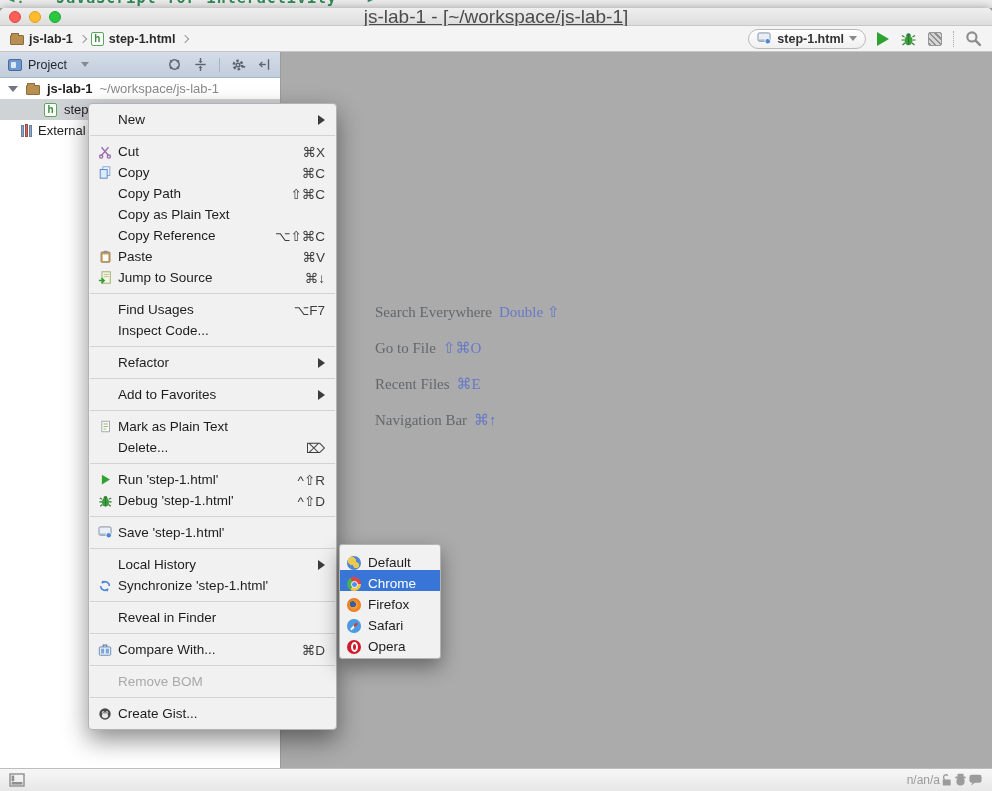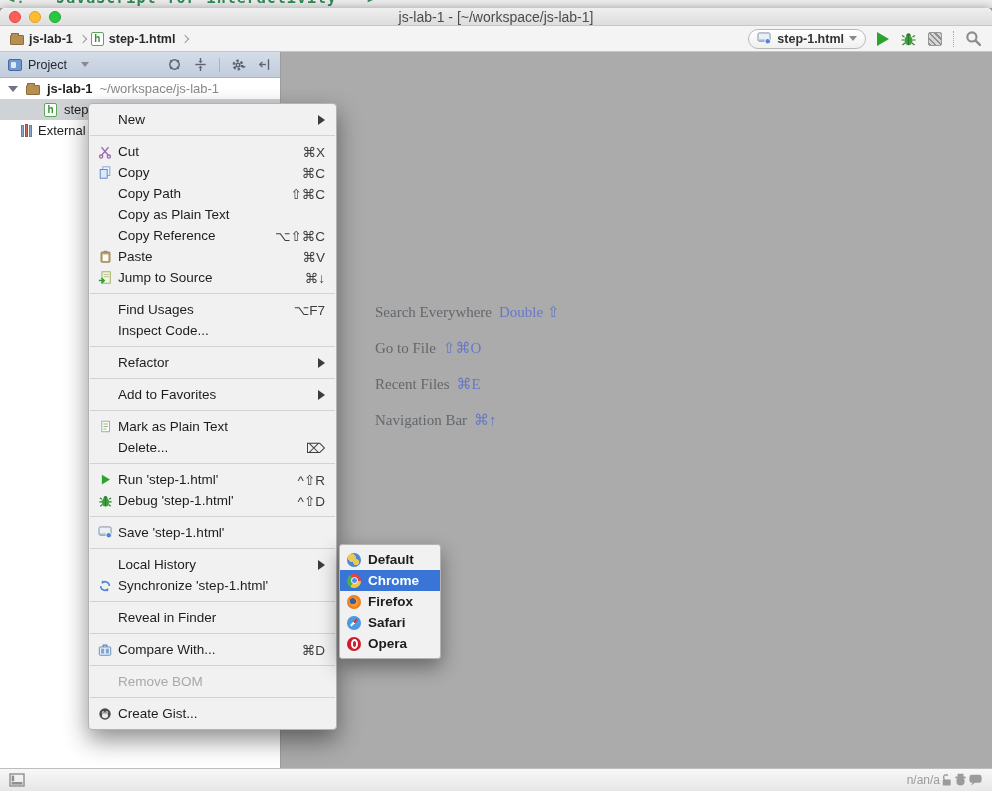--- a/index.html
+++ b/index.html
@@ -12,21 +12,21 @@
 
   .window { position:absolute; top:8px; left:0; width:992px; height:783px; background:#fff; border-radius:5px 5px 0 0; box-shadow:0 0 10px rgba(0,0,0,.35); }
 
   
   .titlebar { position:absolute; top:0; left:0; right:0; height:18px; background:linear-gradient(#efefef,#dddddd); border-radius:5px 5px 0 0; border-bottom:1px solid #c7c7c7; }
   .traffic { position:absolute; left:9px; top:3px; display:flex; gap:8px; }
   .tl { width:12px; height:12px; border-radius:50%; }
   .tl.red { background:#ff5f57; border:1px solid #e2463f; }
   .tl.yellow { background:#febc2e; border:1px solid #dfa023; }
   .tl.green { background:#28c841; border:1px solid #1ea733; }
-  .title-text { text-align:center; font-size:14px; line-height:18px; color:#4c4c4c; }
+  .title-text { text-align:center; font-size:19px; line-height:18px; color:#4c4c4c;text-decoration:underline; }
 
   
   .navbar { position:absolute; top:18px; left:0; right:0; height:26px; background:#f4f4f4; border-bottom:1px solid #c6c6c6; display:flex; align-items:center; padding:0 10px; }
   .crumb { display:flex; align-items:center; gap:5px; font-size:12.5px; color:#2a2a2a; font-weight:bold; }
   .chev { width:6px; height:6px; border-top:1px solid #9a9a9a; border-right:1px solid #9a9a9a; transform:rotate(45deg); margin:0 5px 0 7px; }
   .folder-ic { position:relative; width:14px; height:10px; background:#b98f51; border:1px solid #8d6c3c; border-radius:1px; margin-top:2px; }
   .folder-ic:before { content:""; position:absolute; top:-3px; left:0; width:6px; height:2px; background:#b98f51; border:1px solid #8d6c3c; border-bottom:none; border-radius:1px 1px 0 0; }
   .hfile-ic { width:13px; height:14px; background:#fff; border:1px solid #5aa75a; border-radius:2px; color:#3d8b3d; font-size:10px; font-weight:bold; display:flex; align-items:center; justify-content:center; line-height:1; }
   .nav-right { margin-left:auto; display:flex; align-items:center; gap:11px; }
   .runconfig-pill { display:flex; align-items:center; gap:5px; height:20px; padding:0 8px; background:linear-gradient(#ffffff,#f0f0f0); border:1px solid #b9b9b9; border-radius:10px; font-size:12.5px; font-weight:bold; color:#333; }
@@ -71,21 +71,21 @@
   .mi-icon { width:20px; min-width:20px; display:flex; align-items:center; justify-content:center; margin-right:3px; }
   .mi-short { margin-left:auto; color:#3d3d3d; }
   .mi-arrow { margin-left:auto; width:0; height:0; border-top:5px solid transparent; border-bottom:5px solid transparent; border-left:7px solid #3c3c3c; }
   .menu-item.highlight { background:#3875d6; color:#fff; }
   .menu-item.highlight .mi-arrow { border-left-color:#fff; }
   .menu-item.disabled { color:#a9a9a9; }
   .menu-sep { height:1px; background:#d2d2d2; margin:5px 1px; }
 
   
   .submenu { position:absolute; left:339px; top:544px; width:102px; background:#f1f1f1; border:1px solid #b3b3b3; border-radius:3px; box-shadow:0 8px 20px rgba(0,0,0,.4); padding:4px 0; z-index:11; }
-  .sub-item { height:21px; display:flex; align-items:center; gap:7px; padding:0 8px 0 7px; font-size:13.5px; color:#1d1d1d; font-weight:bold; }
+  .sub-item { height:21px; display:flex; align-items:flex-end; gap:7px; padding:0 8px 0 7px; font-size:13.5px; color:#1d1d1d; font-weight:normal; }
   .sub-item.highlight { background:#3875d6; color:#fff; }
 
   
   .bic { width:14px; height:14px; min-width:14px; border-radius:50%; position:relative; }
   .ic-chrome { background:conic-gradient(from -30deg,#e8423c 0 120deg,#f4c63f 120deg 240deg,#4caf50 240deg 360deg); }
   .ic-chrome:after { content:""; position:absolute; inset:3.5px; background:#4e8df2; border:1.5px solid #fff; border-radius:50%; }
   .ic-firefox { background:radial-gradient(circle at 42% 45%,#3a5e9e 0 27%,rgba(0,0,0,0) 29%),radial-gradient(circle,#ffb84d 0%,#ef8423 55%,#dd5c0c 100%); }
   .ic-safari { background:radial-gradient(circle,#ffffff 0 10%,#4a9ae4 11% 60%,#2f73cd 100%); }
   .ic-safari:after { content:""; position:absolute; left:6px; top:2.5px; width:2px; height:9px; background:linear-gradient(#d8372f 50%,#ffffff 50%); transform:rotate(45deg); }
   .ic-opera { background:#d11a2a; }

